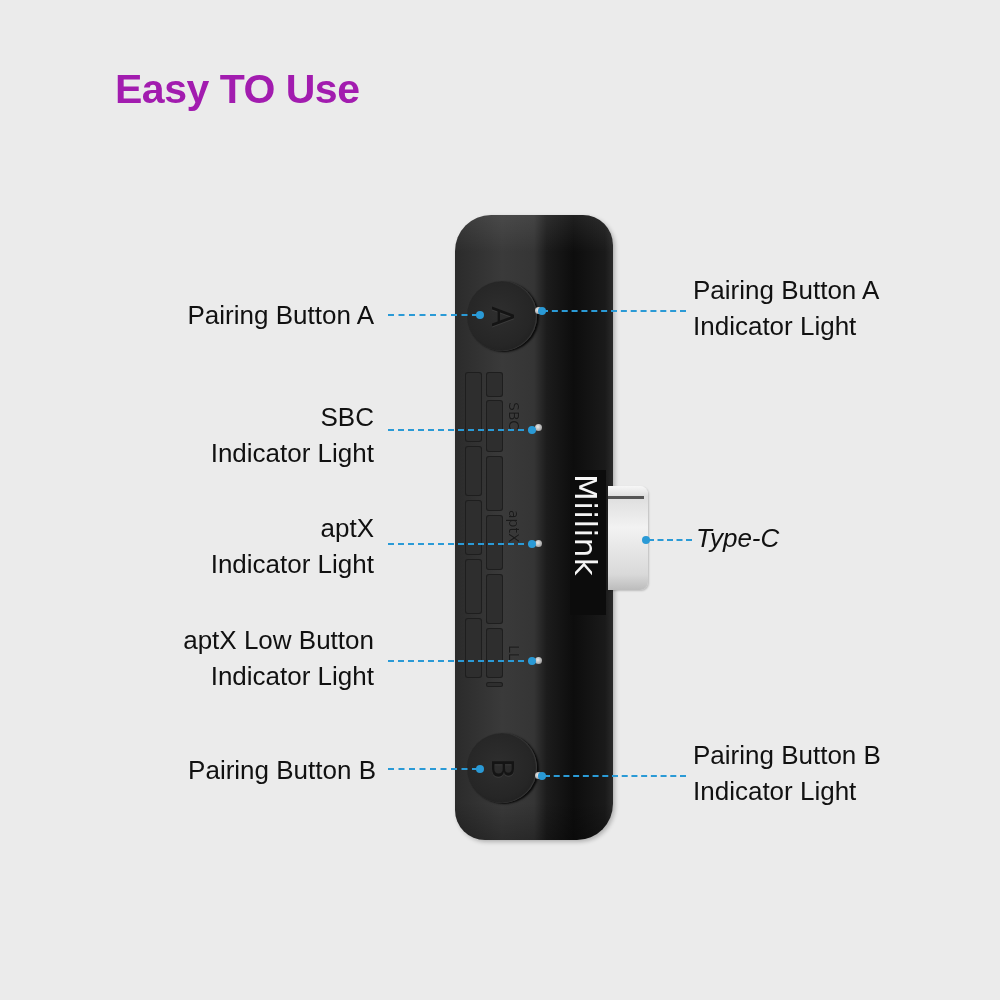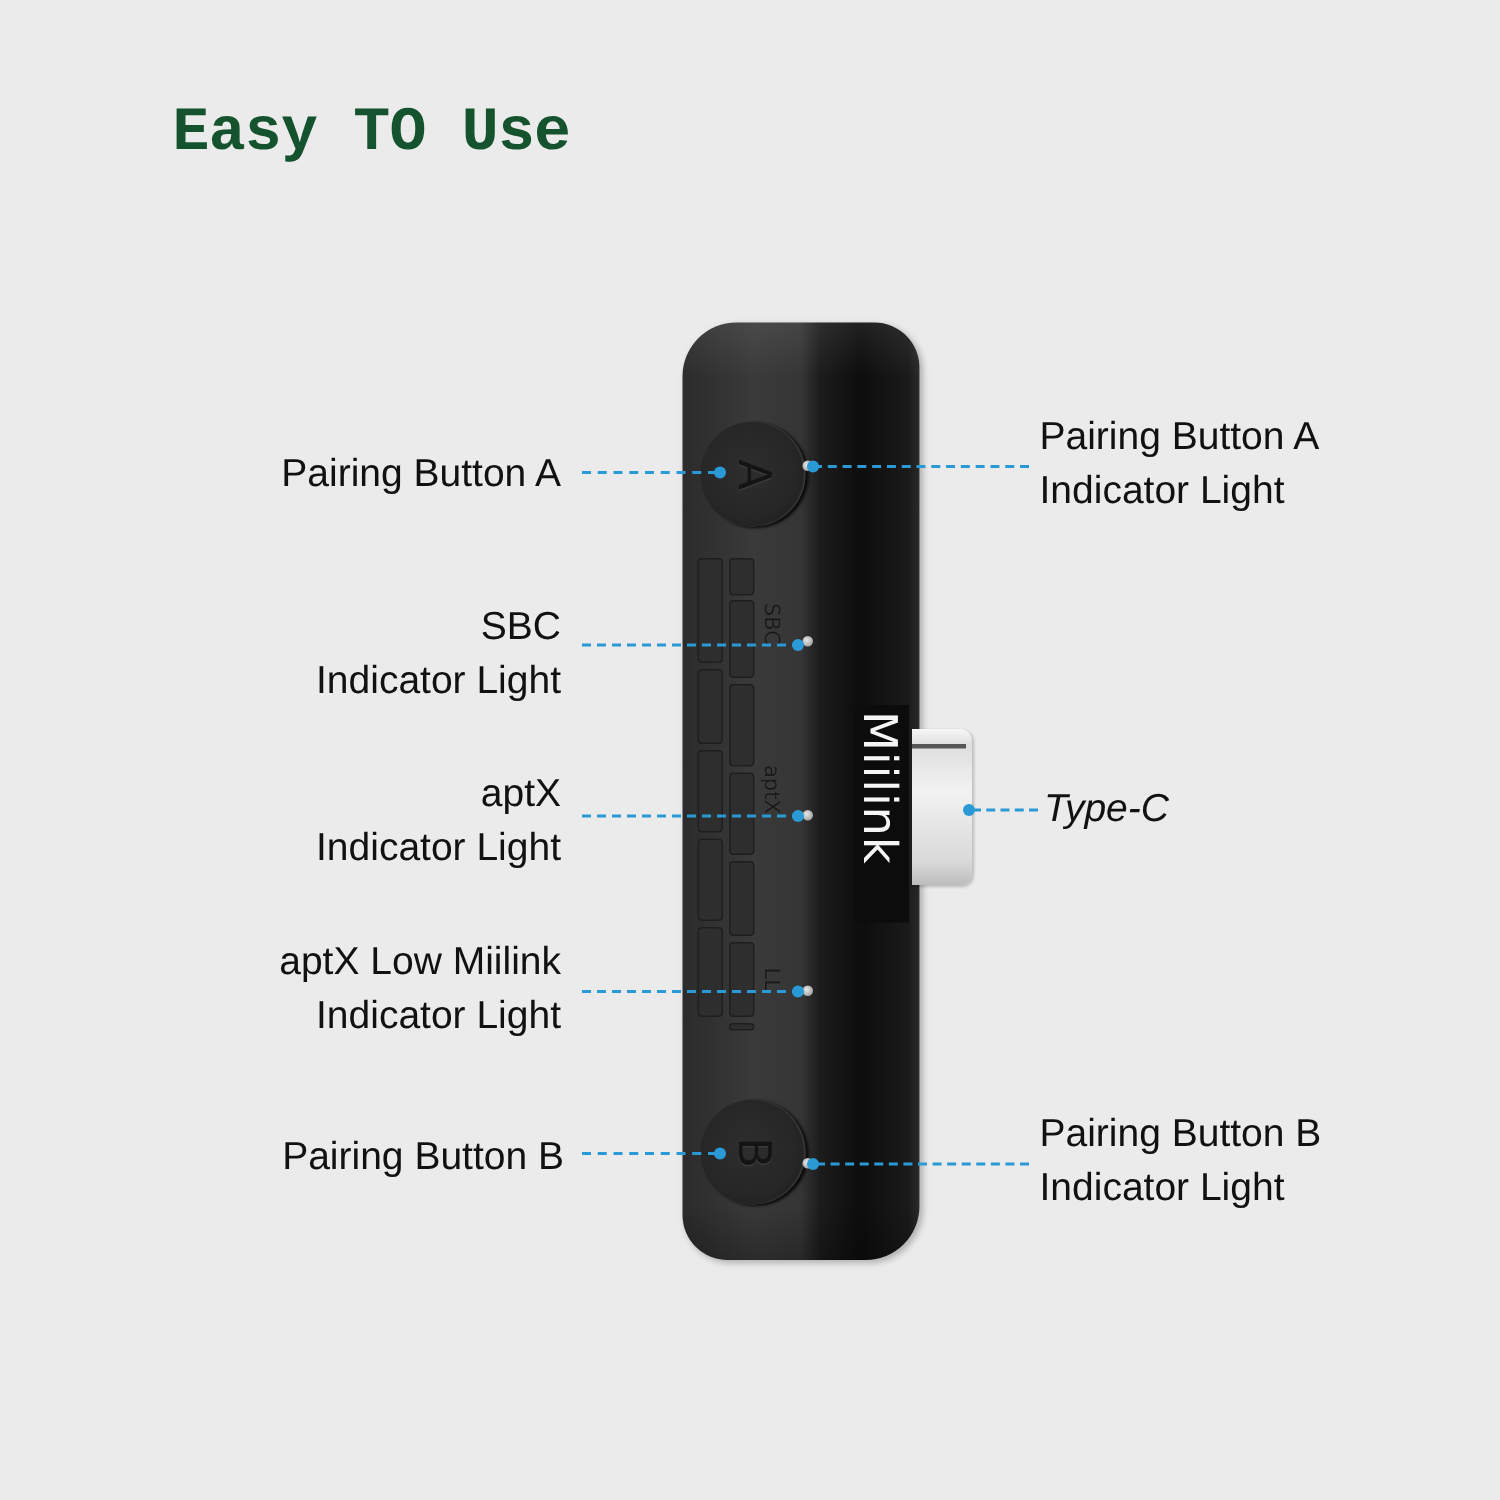--- a/index.html
+++ b/index.html
@@ -5,23 +5,23 @@
   html, body { margin: 0; padding: 0; }
   body {
     width: 1000px; height: 1000px; overflow: hidden;
     background: #ebebeb;
     position: relative;
     font-family: "Liberation Sans", "DejaVu Sans", sans-serif;
     color: #111;
   }
   .title {
     position: absolute; left: 115px; top: 66px;
-    font-family: Liberation Mono, monospace;
+    font-family: Liberation Sans, sans-serif;
     font-weight: bold; font-size: 41px; letter-spacing: -0.5px;
-    color: #14532d;
+    color: #a21caf;
   }
   .label {
     position: absolute; font-size: 26px; line-height: 36px;
     color: #111; white-space: nowrap;
   }
   .label.left { text-align: right; }
   .label.right { text-align: left; }
   .line {
     position: absolute; height: 0;
     border-top: 2px dashed #2a9ad6;
@@ -152,21 +152,21 @@
 <div class="dot" style="left:528px; top:426px;"></div>
 
 <div class="label left" style="right:626px; top:510px;">
   <div>aptX</div>
   <div>Indicator Light</div>
 </div>
 <div class="line" style="left:388px; top:543px; width:146px;"></div>
 <div class="dot" style="left:528px; top:540px;"></div>
 
 <div class="label left" style="right:626px; top:622px;">
-  <div>aptX Low Miilink</div>
+  <div>aptX Low Button</div>
   <div>Indicator Light</div>
 </div>
 <div class="line" style="left:388px; top:660px; width:146px;"></div>
 <div class="dot" style="left:528px; top:657px;"></div>
 
 <div class="label left" style="right:624px; top:752px;">
   <div>Pairing Button B</div>
 </div>
 <div class="line" style="left:388px; top:768px; width:90px;"></div>
 <div class="dot" style="left:476px; top:765px;"></div>

